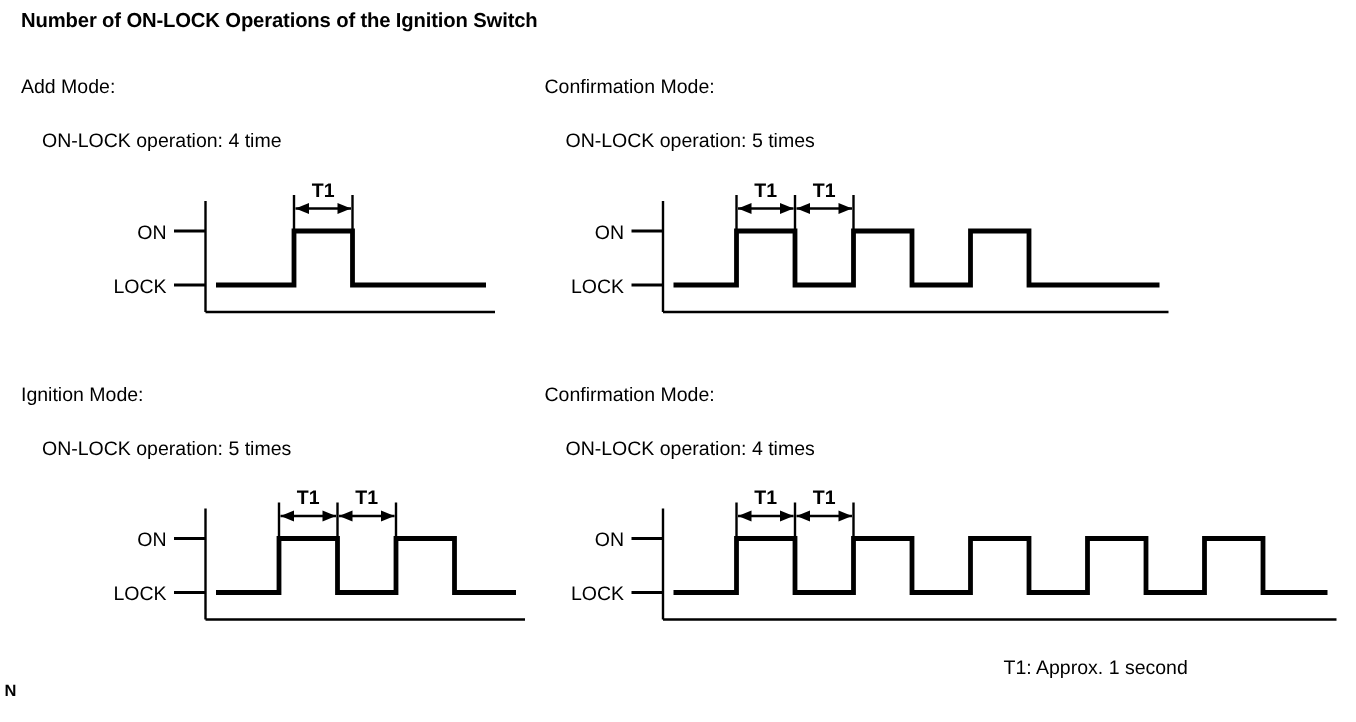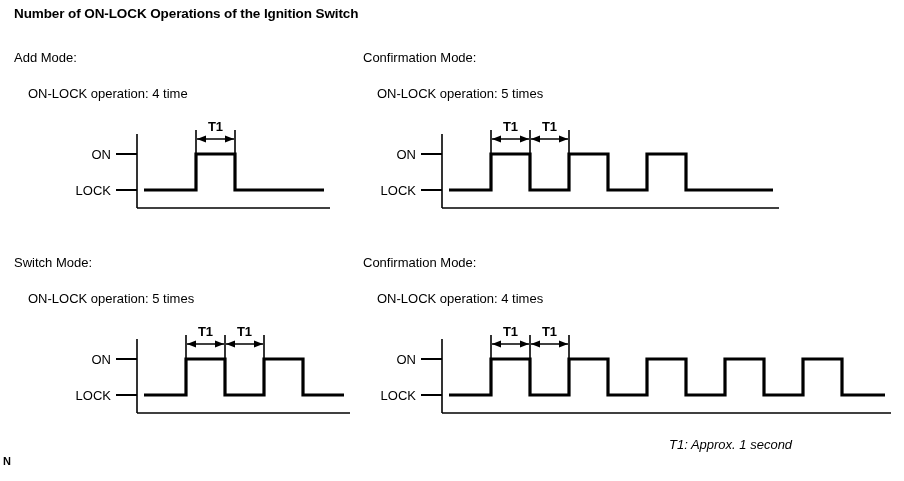--- a/index.html
+++ b/index.html
@@ -60,21 +60,20 @@
   .dim-label {
     font-family: "Liberation Sans", sans-serif;
     font-size: 13px;
     font-weight: bold;
     fill: #000000;
   }
   .footnote {
     position: absolute;
     font-size: 13px;
     white-space: nowrap;
-    font-style: italic;
   }
   .corner-mark {
     position: absolute;
     left: 3px;
     top: 455px;
     font-size: 11px;
     font-weight: bold;
   }
 </style>
 </head>
@@ -124,21 +123,21 @@
           <path d="M 166 27 l -9 -3.6 l 0 7.2 z" fill="#000000"></path>
           <text x="147.5" y="19" text-anchor="middle" class="dim-label">T1</text>
           <line x1="168" y1="27" x2="205" y2="27" stroke="#000000" stroke-width="1.6"></line>
           <path d="M 168 27 l 9 -3.6 l 0 7.2 z" fill="#000000"></path>
           <path d="M 205 27 l -9 -3.6 l 0 7.2 z" fill="#000000"></path>
           <text x="186.5" y="19" text-anchor="middle" class="dim-label">T1</text>
         </svg>
       </div>
     </div>
     <div class="panel" style="left: 14px; top: 255px;">
-      <div class="panel-heading">Switch Mode:</div>
+      <div class="panel-heading">Ignition Mode:</div>
       <div class="panel-subtitle">ON-LOCK operation: 5 times</div>
       <div class="wave-wrap">
         <svg width="344" height="110" viewBox="0 0 344 110" class="wave-svg">
           <text x="97" y="47" text-anchor="end" class="axis-label">ON</text>
           <text x="97" y="83" text-anchor="end" class="axis-label">LOCK</text>
           <line x1="102" y1="42" x2="123" y2="42" stroke="#000000" stroke-width="2"></line>
           <line x1="102" y1="78" x2="123" y2="78" stroke="#000000" stroke-width="2"></line>
           <line x1="123" y1="22" x2="123" y2="96" stroke="#000000" stroke-width="1.6"></line>
           <line x1="123" y1="96" x2="336" y2="96" stroke="#000000" stroke-width="1.6"></line>
           <path d="M 130 78 L 172 78 L 172 42 L 211 42 L 211 78 L 250 78 L 250 42 L 289 42 L 289 78 L 328 78 L 330 78" fill="none" stroke="#000000" stroke-width="3.2" stroke-linecap="butt" stroke-linejoin="miter"></path>

